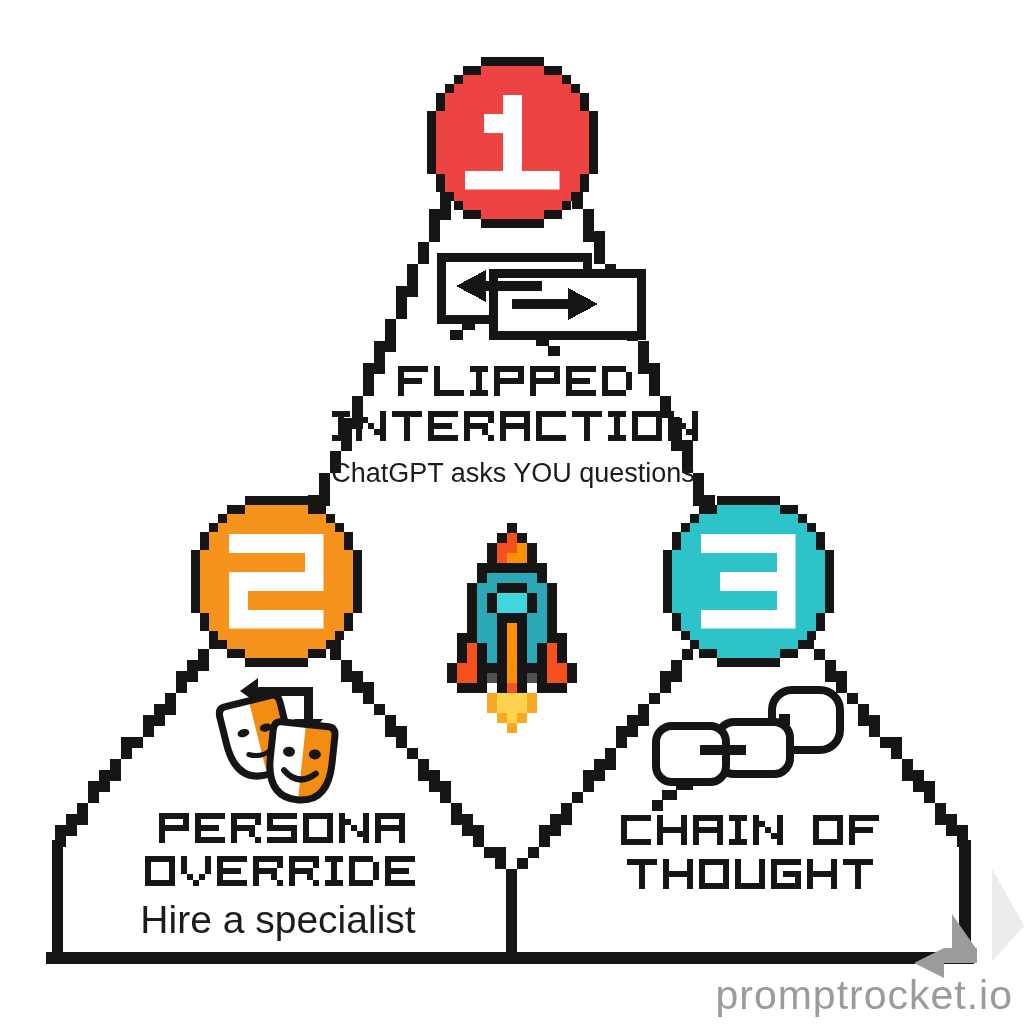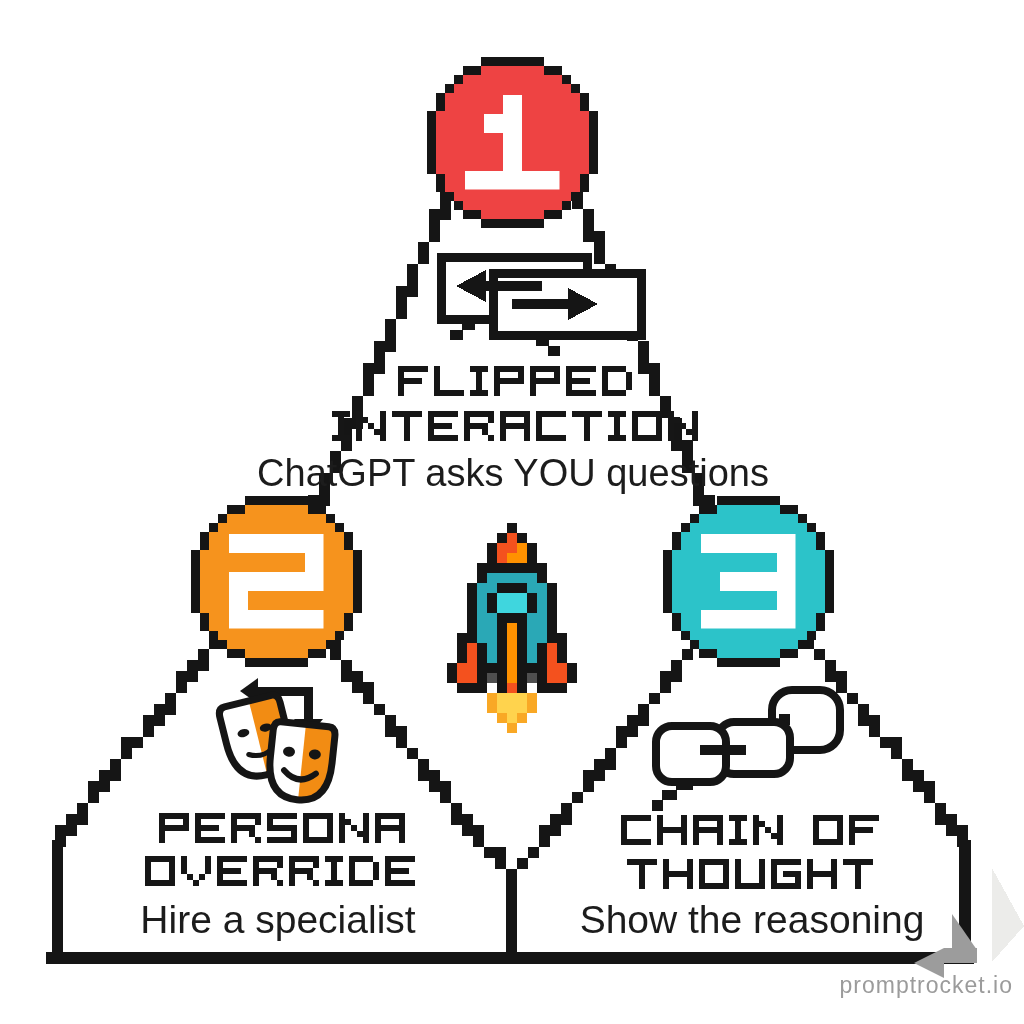--- a/index.html
+++ b/index.html
@@ -2,23 +2,23 @@
 <html><head>
 <meta charset="utf-8">
 <style>
   html,body{margin:0;padding:0;background:#ffffff;}
   .canvas{position:relative;width:1024px;height:1024px;background:#ffffff;overflow:hidden;
           font-family:"Liberation Sans", sans-serif;}
   .canvas svg.art{position:absolute;left:0;top:0;}
   .ptext{position:absolute;transform:translate(-50%,-50%);line-height:0;white-space:nowrap;}
   .ptext svg{display:block;}
   .sub{position:absolute;transform:translate(-50%,-50%);color:#1c1c1c;white-space:nowrap;font-weight:500;}
-  .sub-sm{font-size:38px;}
+  .sub-sm{font-size:27px;}
   .sub-md{font-size:39px;}
-  .watermark{position:absolute;right:11px;top:972px;color:#9b9b9b;font-size:23px;letter-spacing:1px;}
+  .watermark{position:absolute;right:11px;top:972px;color:#9b9b9b;font-size:41px;letter-spacing:1px;}
 </style>
 </head>
 <body>
 
 <div class="canvas">
 
   <svg class="art" width="1024" height="1024" viewBox="0 0 1024 1024">
     <defs>
       <clipPath id="maskclip">
         <path d="M7,0 H55 Q62,0 62,9 V36 Q62,76 31,76 Q0,76 0,36 V9 Q0,0 7,0 Z"></path>
@@ -2111,16 +2111,15 @@
         <rect x="222" y="0" width="6" height="6" fill="#161616"></rect>
         <rect x="228" y="0" width="6" height="6" fill="#161616"></rect>
         <rect x="234" y="0" width="6" height="6" fill="#161616"></rect>
         <rect x="240" y="0" width="6" height="6" fill="#161616"></rect>
         <rect x="228" y="6" width="6" height="6" fill="#161616"></rect>
         <rect x="228" y="12" width="6" height="6" fill="#161616"></rect>
         <rect x="228" y="18" width="6" height="6" fill="#161616"></rect>
         <rect x="228" y="24" width="6" height="6" fill="#161616"></rect>
       </svg>
     </div>
-  <div class="sub sub-md" style="left:752px;top:920px;">Show the reasoning</div>
 
   <div class="watermark">promptrocket.io</div>
 </div>
 
 </body></html>

